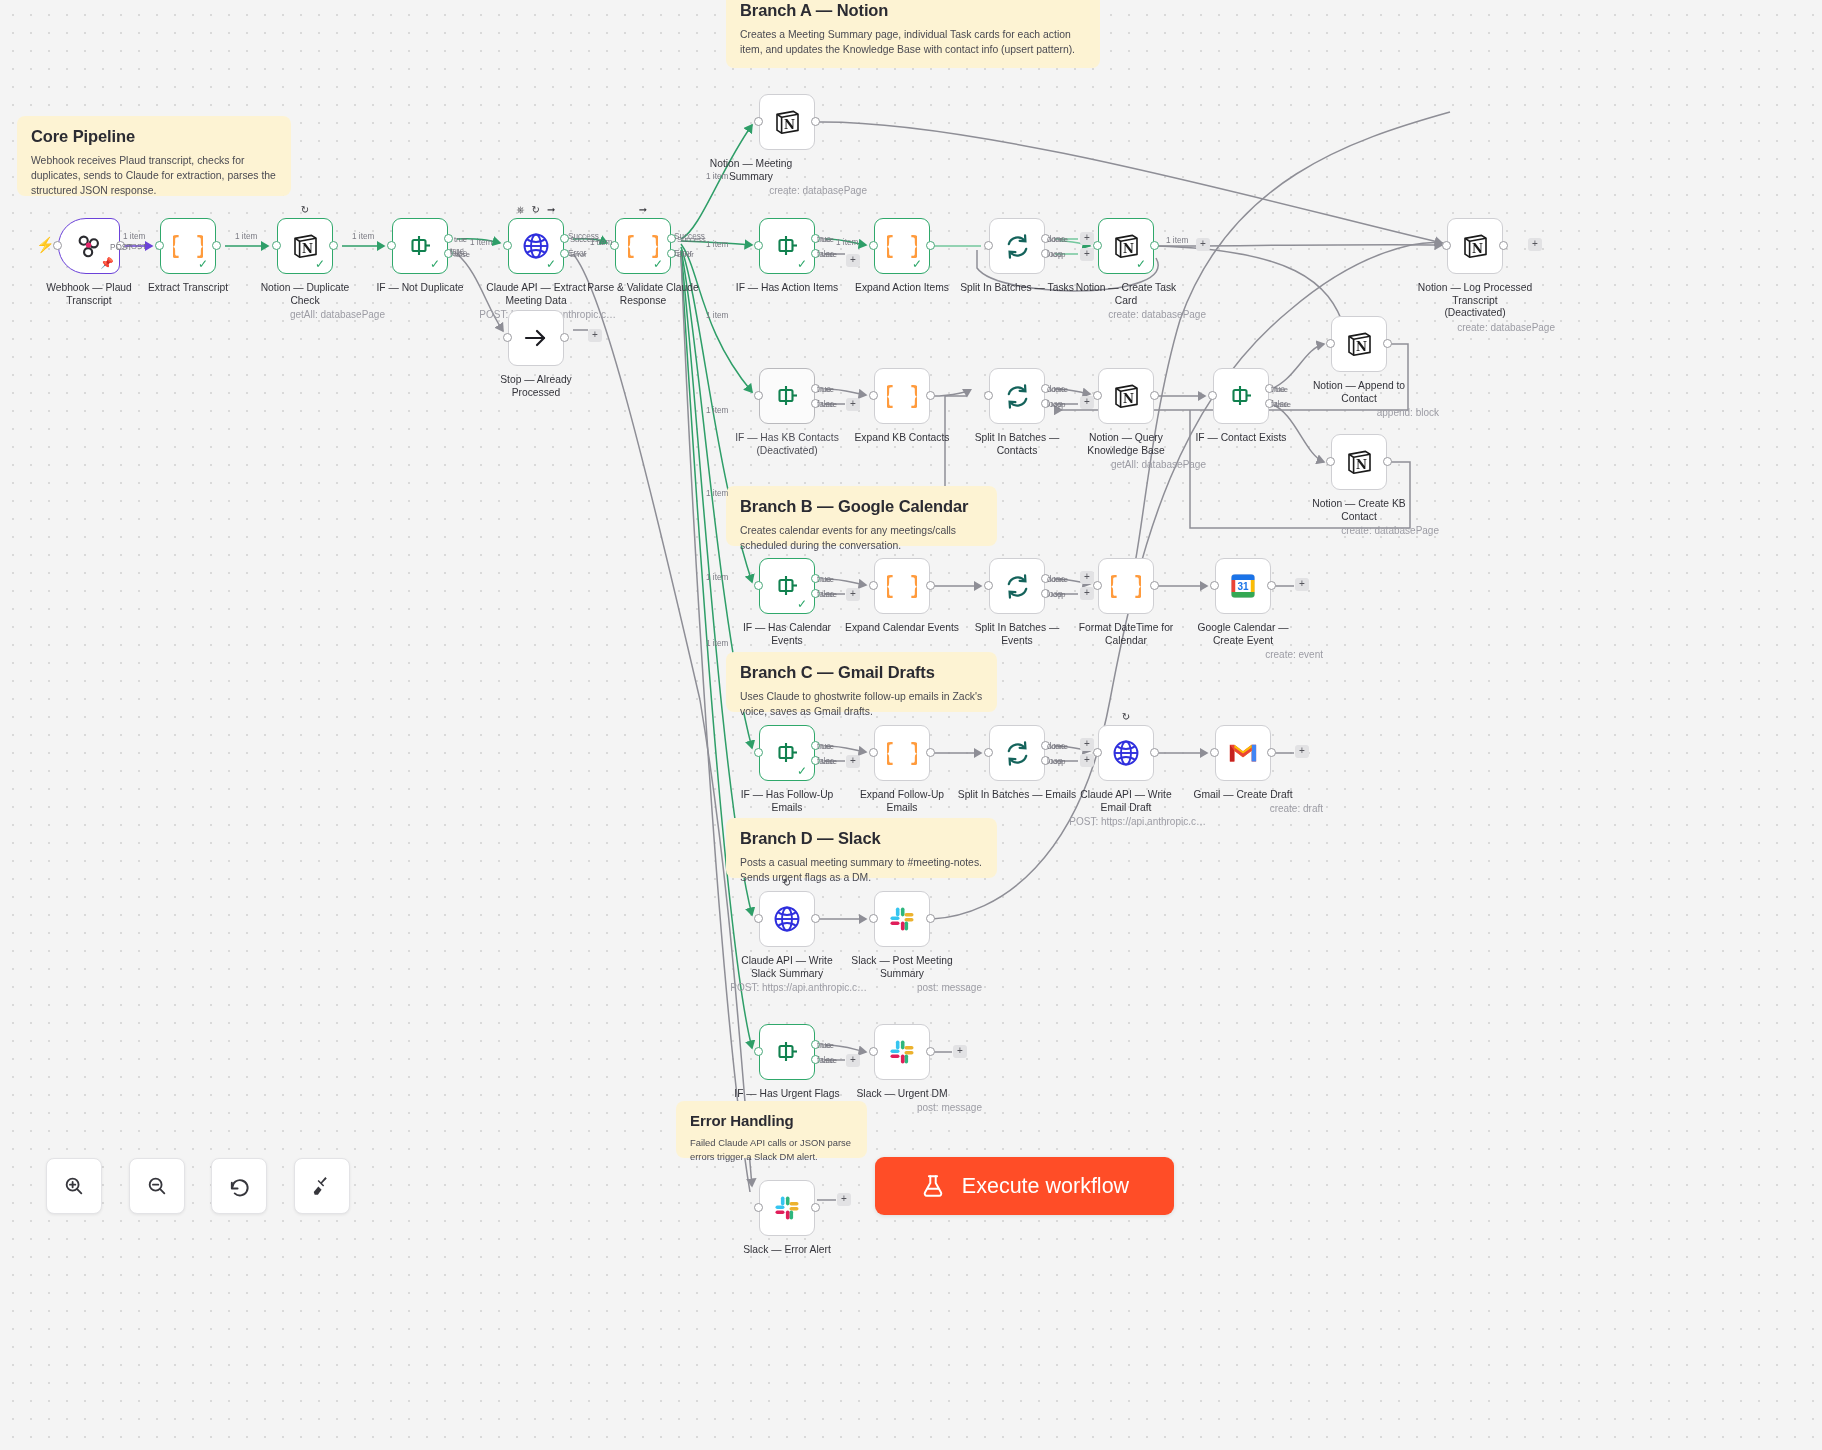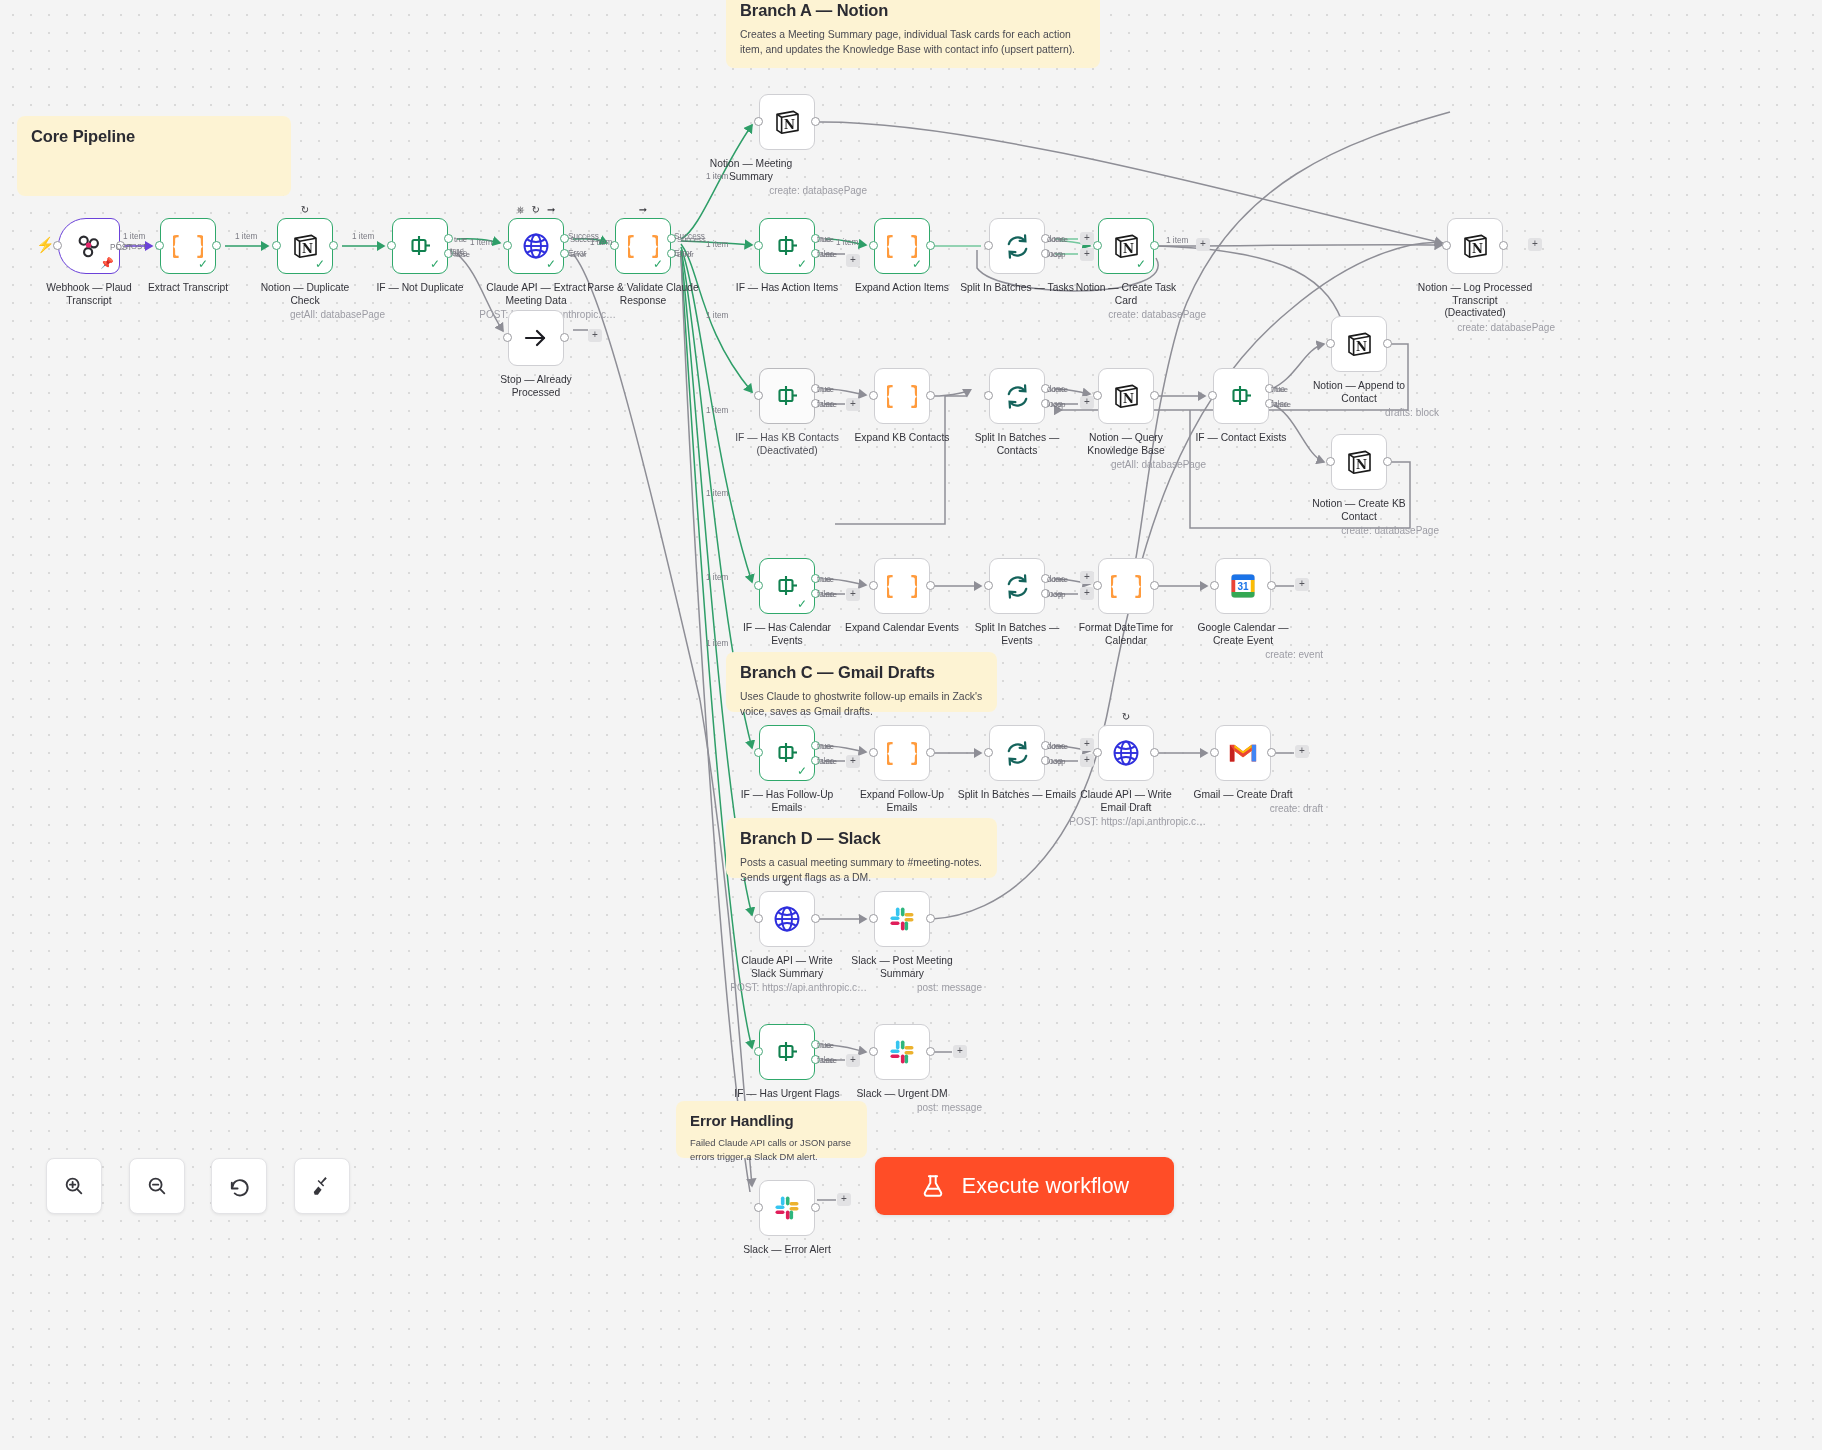--- a/index.html
+++ b/index.html
@@ -267,22 +267,27 @@
     </g>
   </svg>
 
   <div class="sticky" style="left:726px; top:-10px; width:374px; height:78px;">
     <div class="sticky-title">Branch A — Notion</div>
     <div class="sticky-body">Creates a Meeting Summary page, individual Task cards for each action item, and updates the Knowledge Base with contact info (upsert pattern).</div>
   </div>
 
   <div class="sticky" style="left:17px; top:116px; width:274px; height:80px;">
     <div class="sticky-title">Core Pipeline</div>
-  </div>
-
+    <div class="sticky-body">Webhook receives Plaud transcript, checks for duplicates, sends to Claude for extraction, parses the structured JSON response.</div>
+  </div>
+
+  <div class="sticky" style="left:726px; top:486px; width:271px; height:60px;">
+    <div class="sticky-title">Branch B — Google Calendar</div>
+    <div class="sticky-body">Creates calendar events for any meetings/calls scheduled during the conversation.</div>
+  </div>
 
   <div class="sticky" style="left:726px; top:652px; width:271px; height:60px;">
     <div class="sticky-title">Branch C — Gmail Drafts</div>
     <div class="sticky-body">Uses Claude to ghostwrite follow-up emails in Zack's voice, saves as Gmail drafts.</div>
   </div>
 
   <div class="sticky" style="left:726px; top:818px; width:271px; height:60px;">
     <div class="sticky-title">Branch D — Slack</div>
     <div class="sticky-body">Posts a casual meeting summary to #meeting-notes. Sends urgent flags as a DM.</div>
   </div>
@@ -582,21 +587,21 @@
         <path d="M8.6 9.2 L8.6 25.2" stroke="#1a1a1a" stroke-width="1.6"></path>
         <path d="M4 6.4 L8.6 9.2 L25 6.2" fill="none" stroke="#1a1a1a" stroke-width="1.6" stroke-linejoin="round"></path>
         <text x="16.5" y="21" text-anchor="middle" font-family="DejaVu Serif, serif" font-size="12" font-weight="bold" fill="#1a1a1a">N</text>
       </svg>
         </span>
       </div>
       <div class="port" style="left: 1326px; top: 339px;"></div>
       <div class="port" style="left: 1383px; top: 339px;"></div>
       <div class="node-label" style="left: 1284px; top: 380px;">Notion — Append to
 Contact</div>
-      <div class="node-sub" style="left: 1279px; top: 407px;">drafts: block</div>
+      <div class="node-sub" style="left: 1279px; top: 407px;">append: block</div>
       <div class="node ghost" style="left: 1331px; top: 434px;">
         <span class="node-icon">
           <svg width="28" height="28" viewBox="0 0 28 28">
         <path d="M4 6.4 L20.5 3.4 L25 6.2 L25 22.4 L8.6 25.2 L4 22.2 Z" fill="#ffffff" stroke="#1a1a1a" stroke-width="1.6" stroke-linejoin="round"></path>
         <path d="M8.6 9.2 L8.6 25.2" stroke="#1a1a1a" stroke-width="1.6"></path>
         <path d="M4 6.4 L8.6 9.2 L25 6.2" fill="none" stroke="#1a1a1a" stroke-width="1.6" stroke-linejoin="round"></path>
         <text x="16.5" y="21" text-anchor="middle" font-family="DejaVu Serif, serif" font-size="12" font-weight="bold" fill="#1a1a1a">N</text>
       </svg>
         </span>
       </div>

